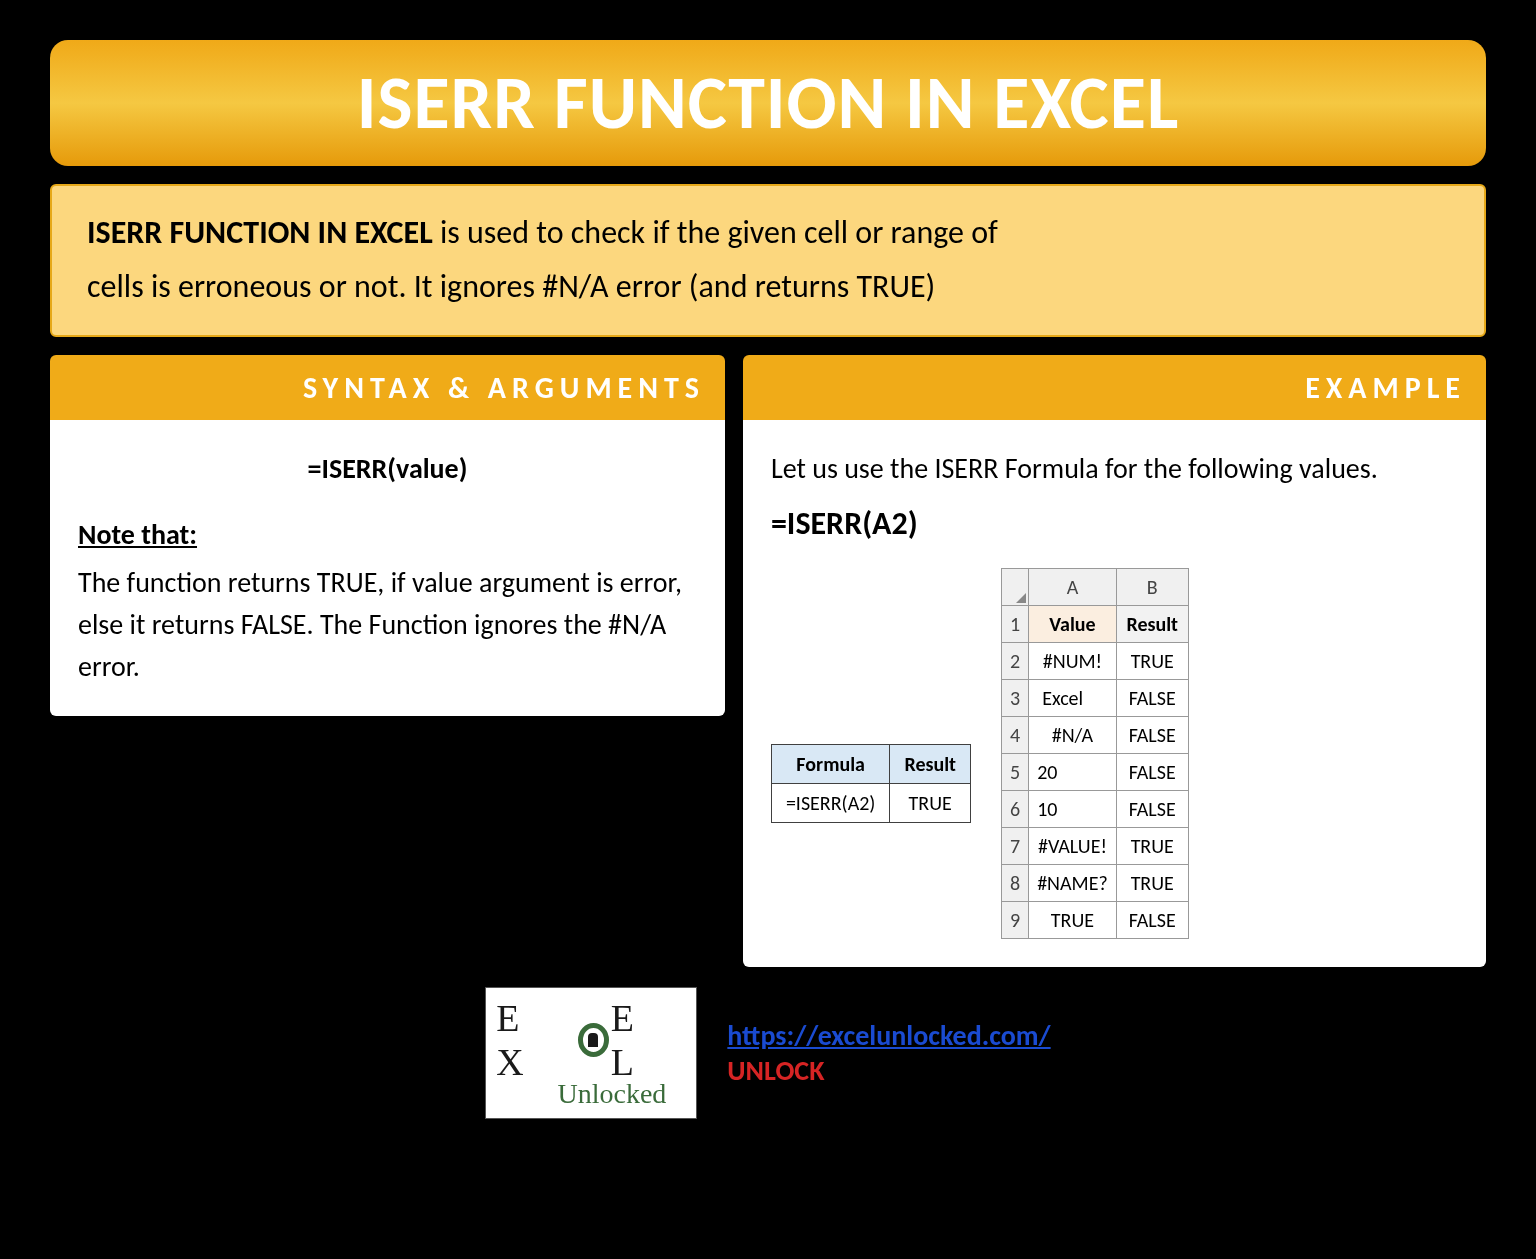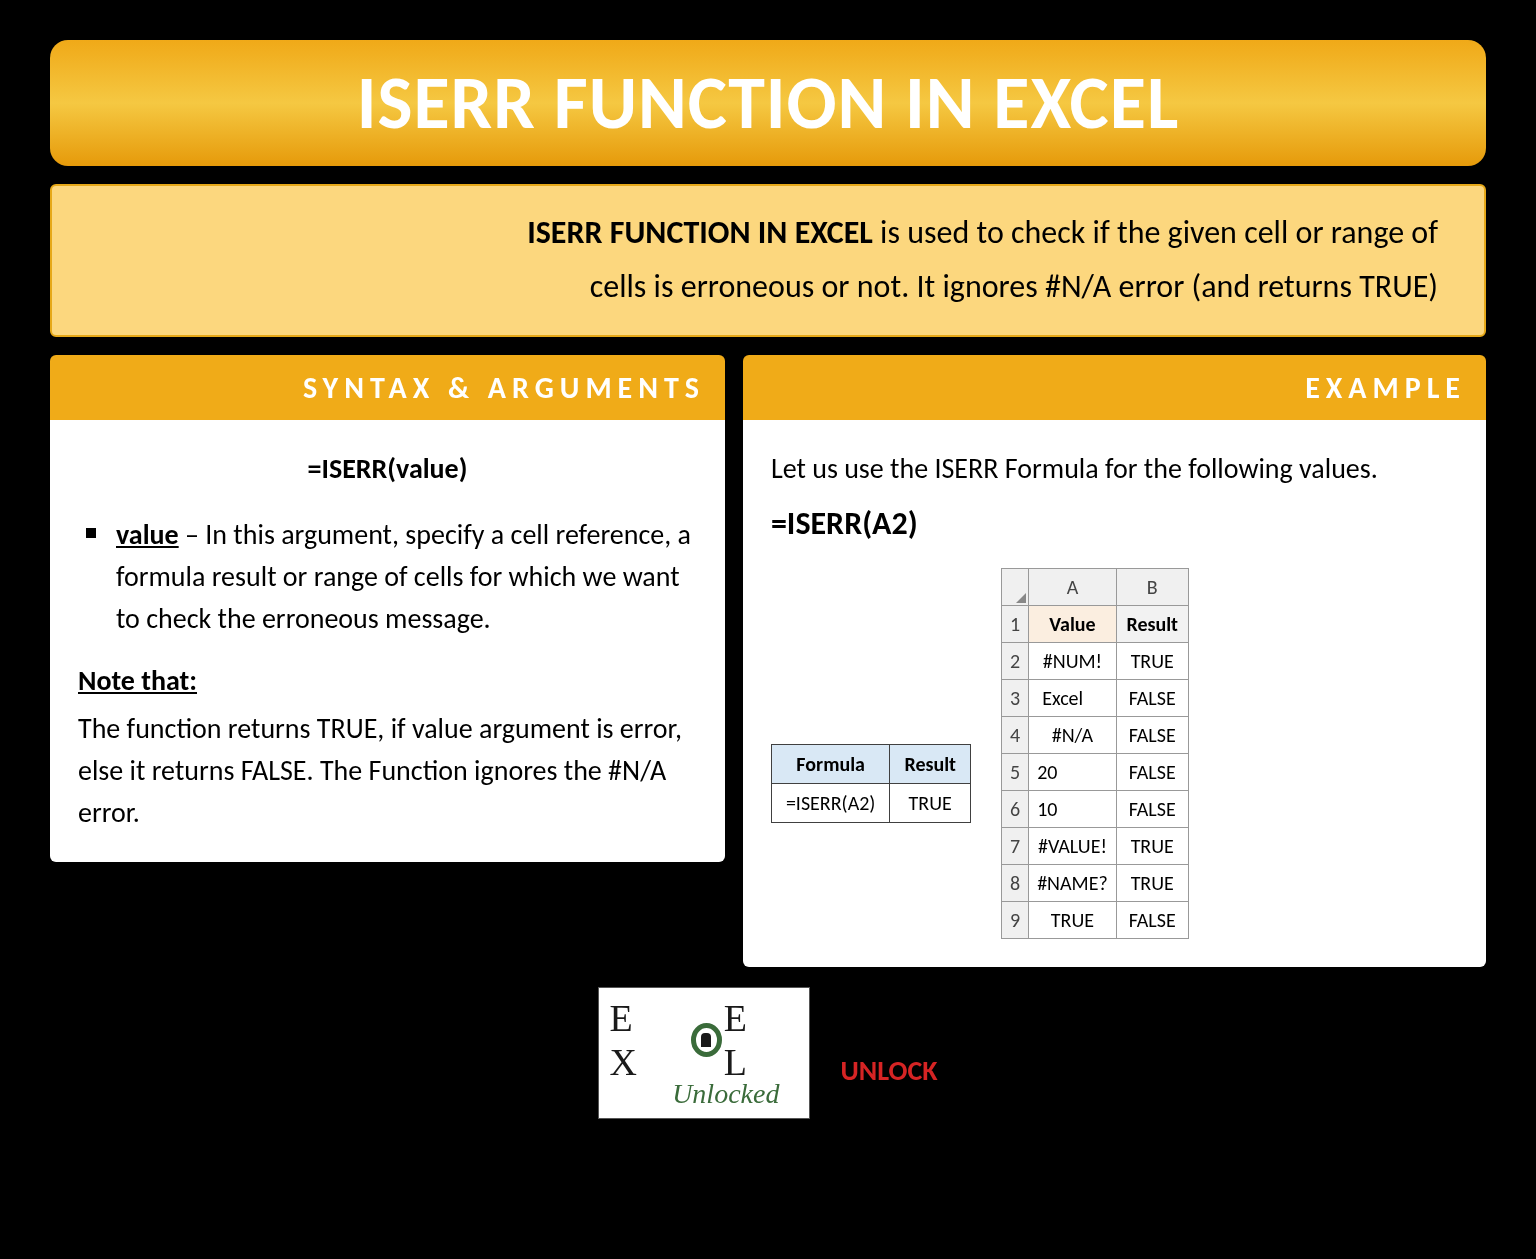--- a/index.html
+++ b/index.html
@@ -21,22 +21,22 @@
   .title-banner h1 {
     color: #fff;
     font-size: 74px;
     font-weight: bold;
     letter-spacing: 1px;
   }
   .intro-box {
     background: #fcd77e;
     border: 2px solid #e6a818;
     border-radius: 6px;
-    padding: 20px 46px;
-    text-align: right;
+    padding: 20px 35px;
+    text-align: left;
     font-size: 32px;
     line-height: 1.7;
     margin-bottom: 18px;
   }
   .intro-box .b { font-weight: bold; }
   .columns {
     display: flex;
     gap: 18px;
     margin-bottom: 20px;
   }
@@ -203,21 +203,20 @@
     background: #1a1a1a;
     border-radius: 4px 4px 0 0;
   }
   .logo-unlocked {
     font-family: "Brush Script MT", cursive;
     font-size: 28px;
     color: #3a6b3a;
     margin-top: -6px;
     align-self: flex-end;
     margin-right: 20px;
-    font-style: italic;
   }
   .footer-links { font-size: 28px; }
   .footer-url {
     color: #1a4bd1;
     font-weight: bold;
     text-decoration: underline;
   }
   .footer-unlock {
     color: #d62424;
     font-weight: bold;
@@ -233,26 +232,20 @@
 <div class="intro-box">
   <span class="b">ISERR FUNCTION IN EXCEL</span><span> is used to check if the given cell or range of</span><br>
   <span>cells is erroneous or not. It ignores #N/A error (and returns TRUE)</span>
 </div>
 
 <div class="columns">
   <div class="col-left">
     <div class="section-header">SYNTAX &amp; ARGUMENTS</div>
     <div class="section-body">
       <div class="syntax-formula">=ISERR(value)</div>
-      <div class="bullet-row">
-        <div class="bullet-sq"></div>
-        <div class="bullet-text">
-          <span class="u">value</span><span> – In this argument, specify a cell reference, a formula result or range of cells for which we want to check the erroneous message.</span>
-        </div>
-      </div>
       <div class="note-head">Note that:</div>
       <div>The function returns TRUE, if value argument is error, else it returns FALSE. The Function ignores the #N/A error.</div>
     </div>
   </div>
 
   <div class="col-right">
     <div class="section-header">EXAMPLE</div>
     <div class="section-body">
       <div class="example-intro">Let us use the ISERR Formula for the following values.</div>
       <div class="example-formula">=ISERR(A2)</div>
@@ -332,16 +325,16 @@
 </div>
 
 <div class="footer">
   <div class="logo-box">
     <div class="logo-excel">
       E X <span class="logo-c"></span> E L
     </div>
     <div class="logo-unlocked">Unlocked</div>
   </div>
   <div class="footer-links">
-    <br>
+    <a class="footer-url">https://excelunlocked.com/</a><br>
     <span class="footer-unlock">UNLOCK</span>
   </div>
 </div>
 
 </body></html>

